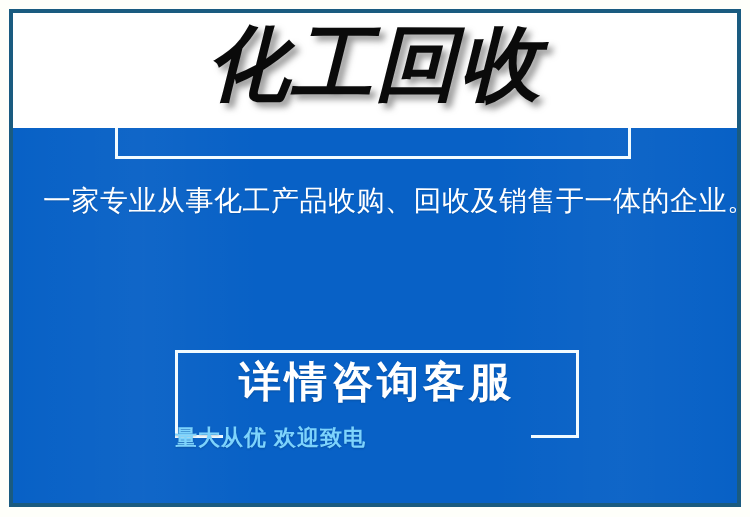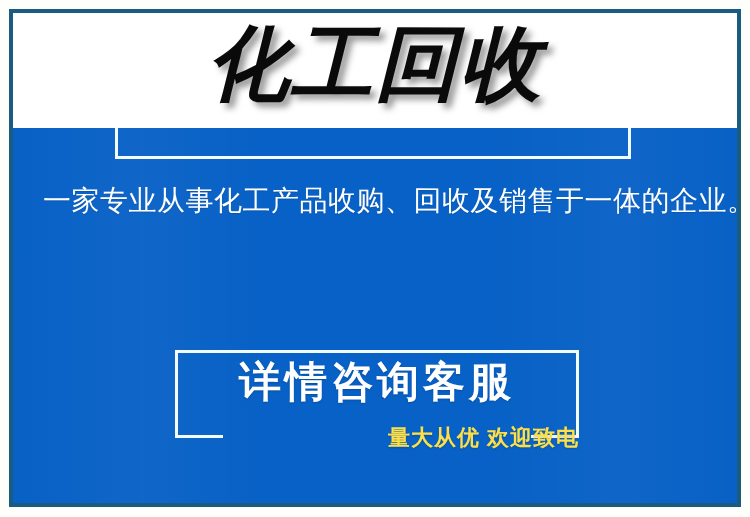--- a/index.html
+++ b/index.html
@@ -155,22 +155,22 @@
     line-height: 1.25;
     white-space: nowrap;
     text-shadow: 0 1px 2px rgba(0,0,0,0.18);
   }
 
   #cta-sub {
     position: absolute;
     left: 0;
     bottom: -15px;
     width: 404px;
-    text-align: right;
-    color: #fde047;
+    text-align: left;
+    color: #7dd3fc;
     font-size: 22px;
     font-weight: bold;
     letter-spacing: 1px;
     white-space: nowrap;
     text-shadow: 0 1px 2px rgba(0,0,0,0.18);
   }
 </style>
 </head>
 <body>
 

